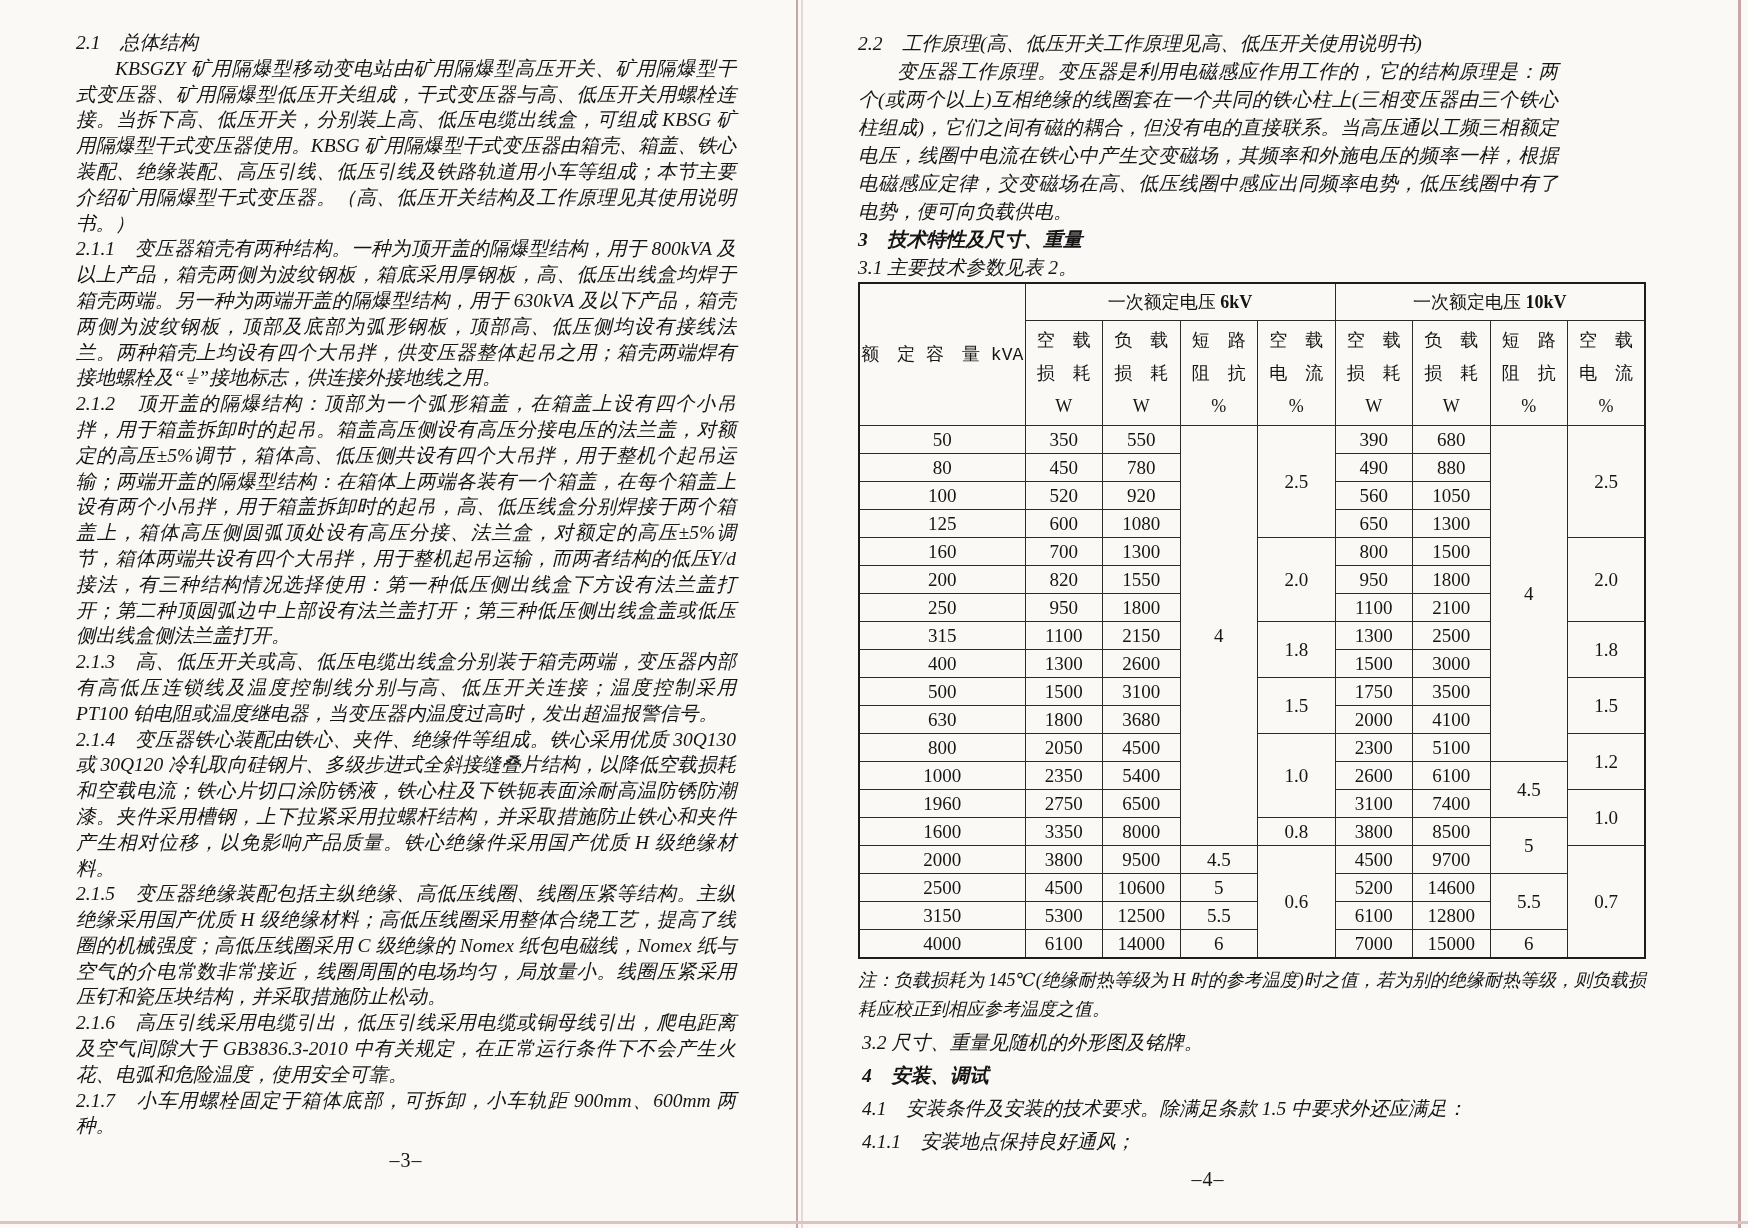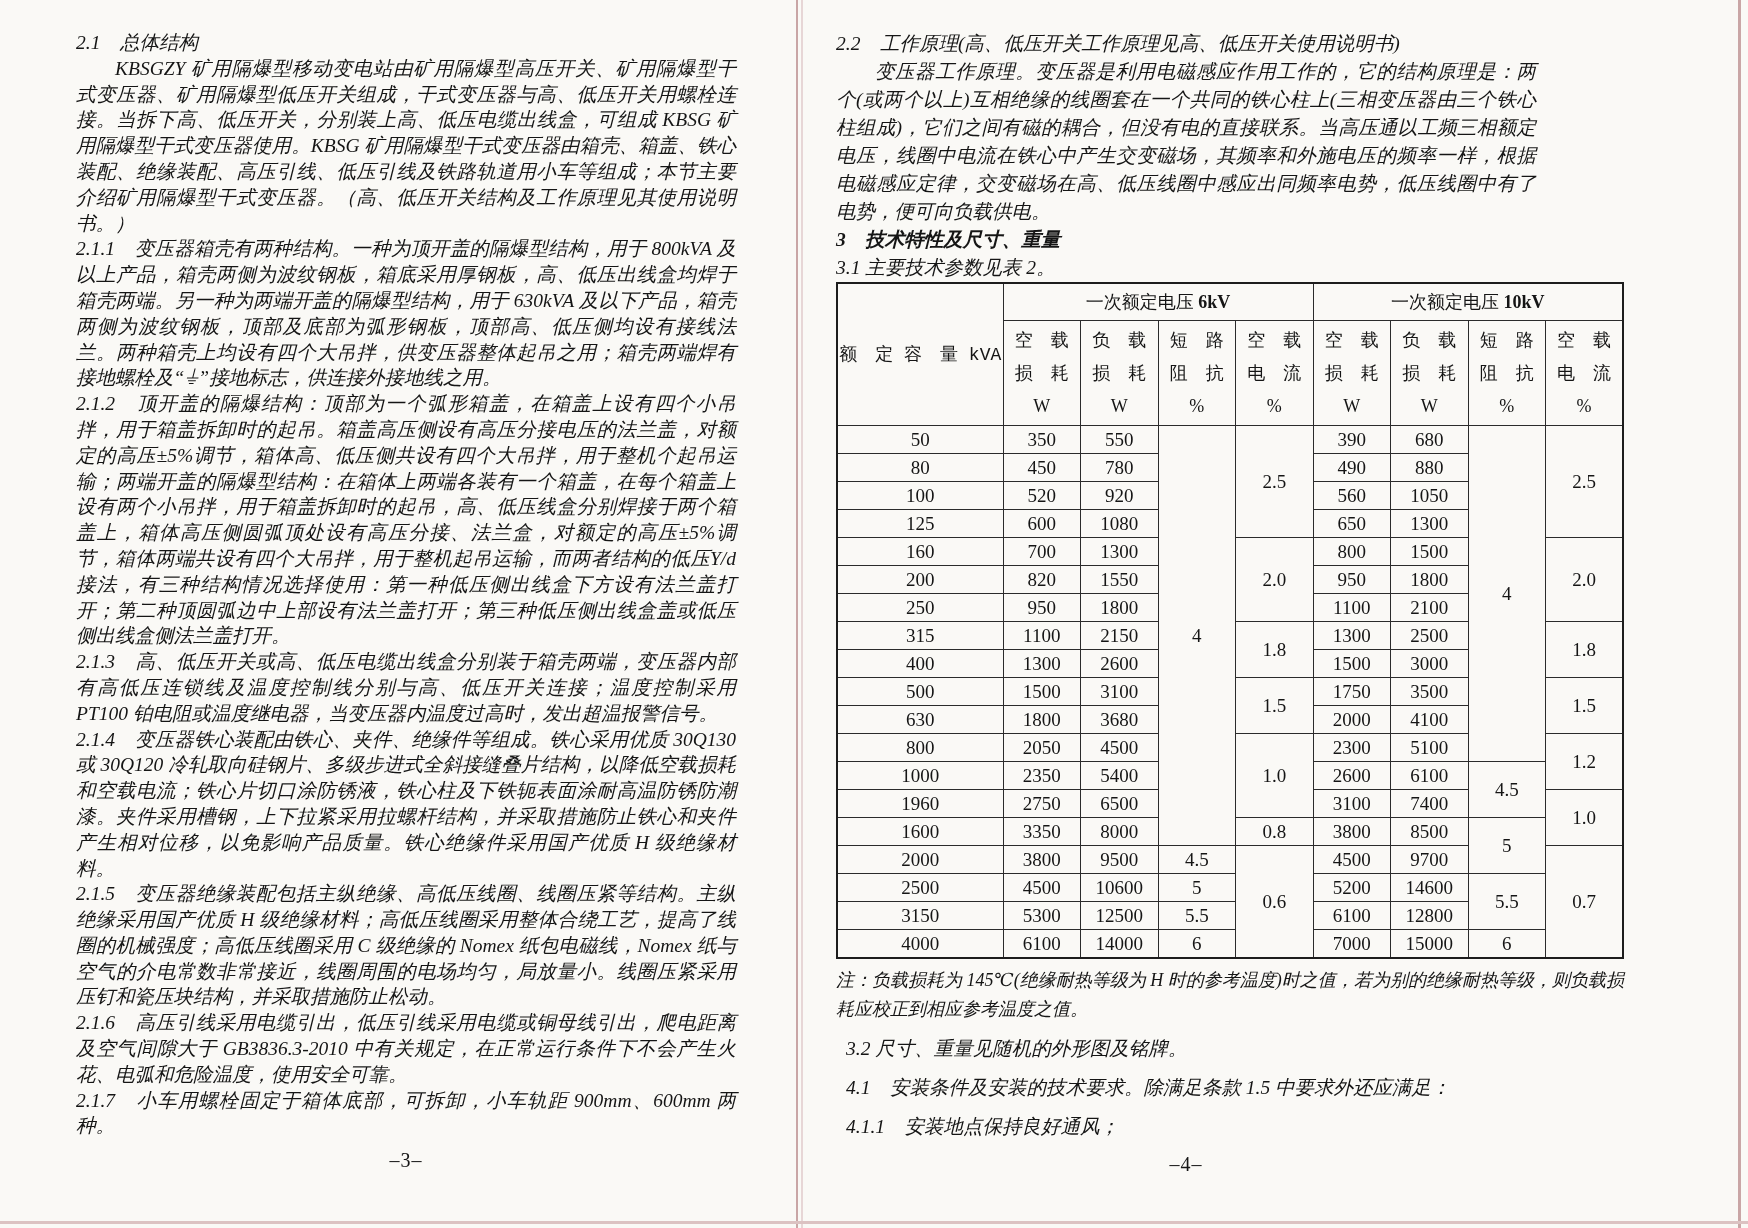--- a/index.html
+++ b/index.html
@@ -3,38 +3,38 @@
 <meta charset="utf-8">
 <style>
   html,body{margin:0;padding:0;}
   body{
     width:1748px;height:1228px;position:relative;overflow:hidden;
     background:#faf9f6;color:#151515;
     font-family:"Liberation Serif","DejaVu Serif",serif;
   }
   .page{position:absolute;top:30px;}
   .page-left{left:76px;width:660px;}
-  .page-right{left:836px;width:788px;}
+  .page-right{left:858px;width:788px;}
   p{margin:0;text-align:justify;font-style:italic;}
   .page-left p{font-size:19.5px;line-height:25.8px;}
   .page-right p.body{font-size:19.5px;line-height:28px;width:700px;}
   .indent{text-indent:2em;}
   .bold{font-weight:bold;}
   .tcaption{width:788px;text-align:center;font-size:19.5px;line-height:24px;margin:2px 0 4px 0;}
   table{border-collapse:collapse;width:788px;table-layout:fixed;border:2px solid #1d1d1d;}
   col.ckva{width:166px;}
   th,td{border:1px solid #2b2b2b;text-align:center;font-weight:normal;padding:0 1px;}
   thead th{white-space:pre-line;font-size:18px;}
   tr.ghead th{height:36px;line-height:34px;white-space:normal;}
   tr.subhead th{height:104px;line-height:33px;}
   th.corner{line-height:33px;font-family:Liberation Mono, monospace;}
   .kv{font-weight:bold;}
   tbody td{font-size:19px;height:27px;line-height:27px;}
   .note{width:788px;font-size:18px;line-height:29px;margin-top:7px;text-align:justify;}
-  .page-right p.sec{font-size:19.5px;line-height:29px;width:700px;margin:10px;}
+  .page-right p.sec{font-size:19.5px;line-height:29px;width:700px;margin:4px;}
   .pagenum{width:660px;text-align:center;font-size:20px;margin-top:10px;letter-spacing:1px;}
   .page-right .pagenum{width:700px;margin-top:12px;}
   .edge{position:absolute;}
   .edge-divider{left:796px;top:0;width:2px;height:1228px;background:#c9a6a6;}
   .edge-divider2{left:801px;top:0;width:2px;height:1228px;background:#e7d6d6;}
   .edge-right{left:1738px;top:0;width:3px;height:1228px;background:#c9a6a6;}
   .edge-bottom{left:0;top:1221px;width:1748px;height:3px;background:#dcc2c2;}
 </style>
 </head>
 <body>
@@ -261,20 +261,21 @@
           <td>6</td>
           <td>7000</td>
           <td>15000</td>
           <td>6</td>
         </tr>
       </tbody>
   </table>
 
   <p class="note">注：负载损耗为 145℃(绝缘耐热等级为 H 时的参考温度)时之值，若为别的绝缘耐热等级，则负载损耗应校正到相应参考温度之值。</p>
   <p class="sec">3.2 尺寸、重量见随机的外形图及铭牌。</p>
+  <p class="sec bold">4　安装、调试</p>
   <p class="sec">4.1　安装条件及安装的技术要求。除满足条款 1.5 中要求外还应满足：</p>
   <p class="sec">4.1.1　安装地点保持良好通风；</p>
   <div class="pagenum">–4–</div>
 </div>
 
 <div class="edge edge-divider"></div>
 <div class="edge edge-divider2"></div>
 <div class="edge edge-right"></div>
 <div class="edge edge-bottom"></div>
 

